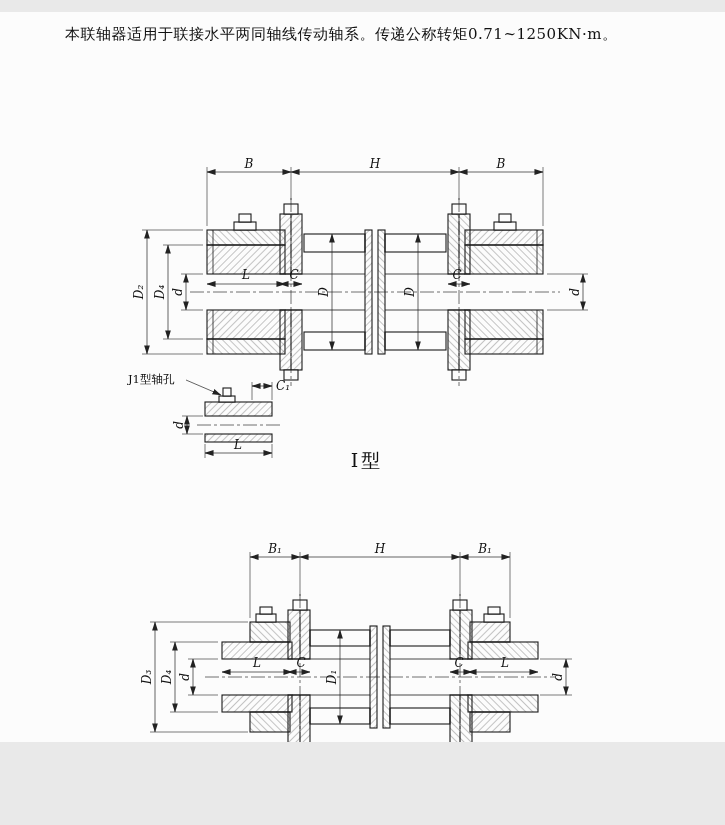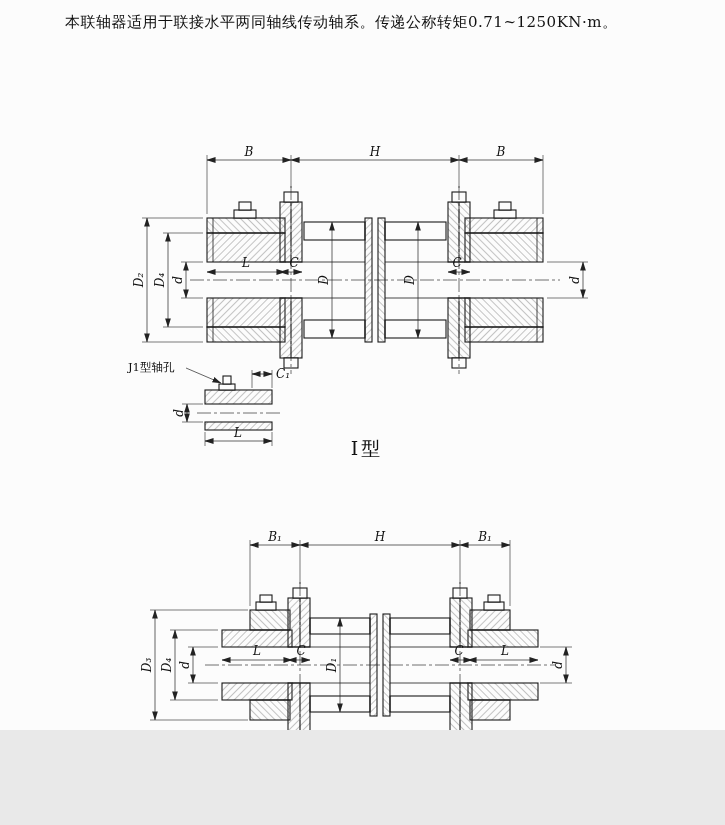--- a/index.html
+++ b/index.html
@@ -1,16 +1,16 @@
 <!DOCTYPE html>
 <html><head>
 <meta charset="utf-8">
 <style>
   html,body{margin:0;padding:0;background:#e9e9e9;}
-  .page{width:725px;height:730px;background:#fcfcfc;position:relative;margin:0 auto;overflow:hidden;}
+  .page{width:725px;height:730px;background:#fcfcfc;position:relative;margin:12px auto;overflow:hidden;}
   svg{display:block;}
   .hdr{font-family:"DejaVu Serif",serif;font-size:15px;fill:#111;letter-spacing:.5px;}
   .dim{font-family:"DejaVu Serif",serif;font-style:italic;font-size:12px;fill:#111;text-anchor:middle;}
   .dimS{font-family:"DejaVu Serif",serif;font-style:italic;font-size:12px;fill:#111;text-anchor:start;}
   .lbl{font-family:"DejaVu Serif",serif;font-size:11.5px;fill:#111;text-anchor:start;}
   .cap{font-family:"DejaVu Serif",serif;font-size:19px;fill:#111;text-anchor:middle;letter-spacing:3px;}
   .hA{fill:url(#hA);stroke:#1a1a1a;stroke-width:1.1;}
   .hB{fill:url(#hB);stroke:#1a1a1a;stroke-width:1.1;}
   .wht{fill:#fcfcfc;stroke:#1a1a1a;stroke-width:1.1;}
   .out{fill:none;stroke:#1a1a1a;stroke-width:1.1;}

